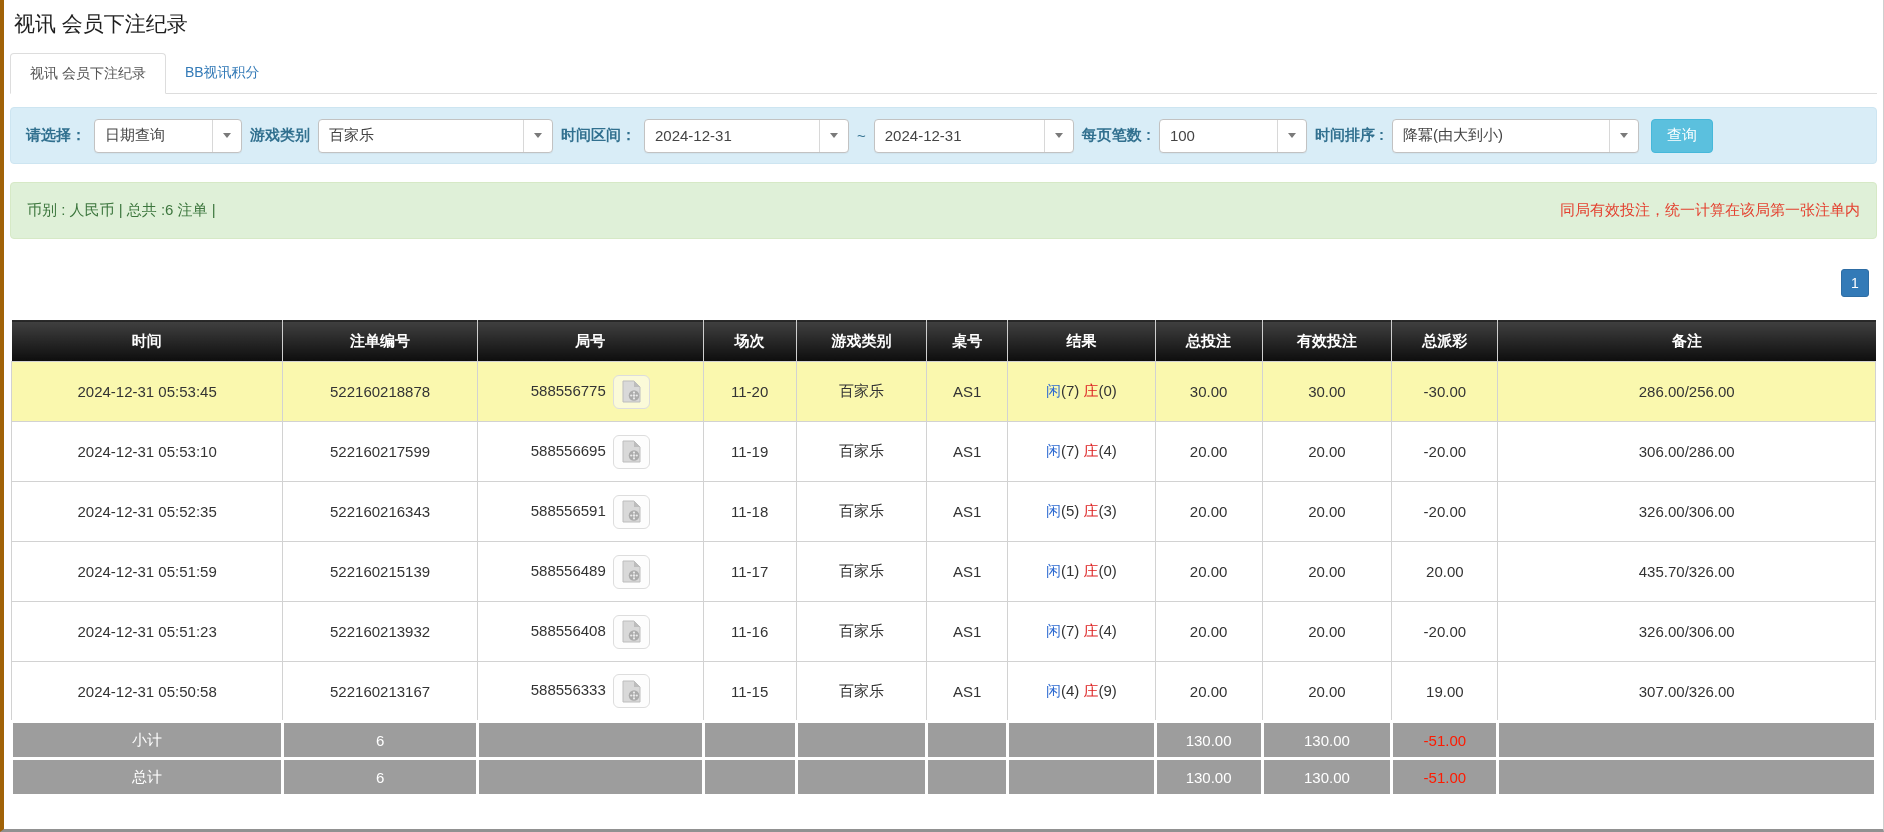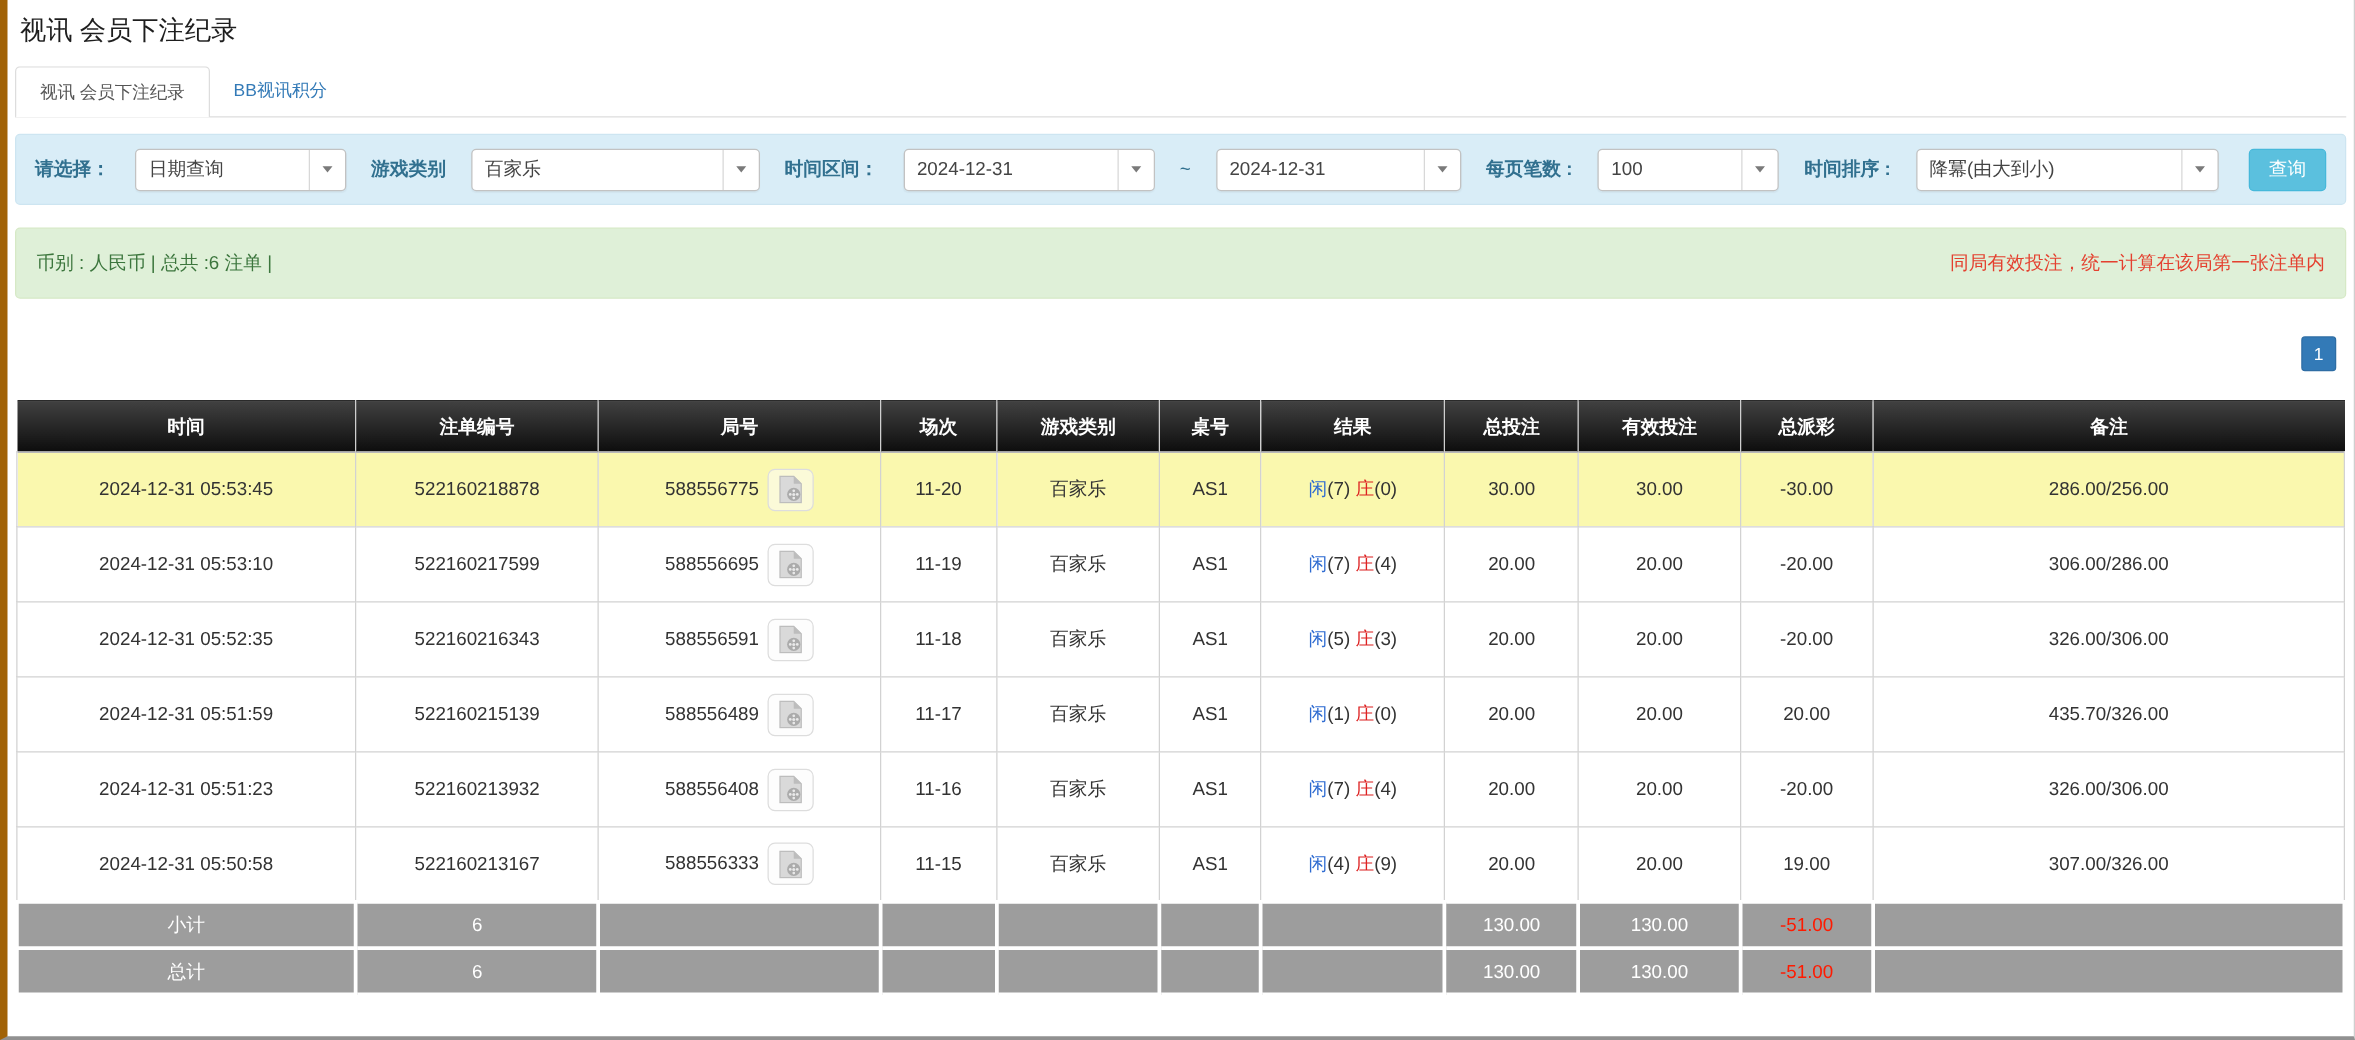--- a/index.html
+++ b/index.html
@@ -4,21 +4,21 @@
 <style>
   * { box-sizing: border-box; margin: 0; padding: 0; }
   html,body { background:#fff; }
   body {
     font-family: "Liberation Sans", sans-serif;
     width: 1884px; height: 832px;
     color:#333;
   }
   .page {
     width:1884px; height:832px;
-    border-left:6px solid #a16207; border-right:1px solid #cfcfcf;
+    border-left:4px solid #a16207; border-right:1px solid #cfcfcf;
     border-bottom:3px solid #919191;
     padding:0 6px; position:relative; overflow:hidden;
   }
   .page-title {
     margin:10px 0 0 4px; font-size:21px; font-weight:500; color:#1e1e1e;
   }
   
   .tabs {
     margin-top:14px; display:flex; align-items:flex-end;
     border-bottom:1px solid #ddd; height:42px;
@@ -26,21 +26,21 @@
   .tab { display:flex; align-items:center; height:41px; padding:0 19px; font-size:14px; cursor:pointer; }
   .tab.active {
     background:#fff; color:#555;
     border:1px solid #ddd; border-bottom:1px solid #fff;
     border-radius:4px 4px 0 0; margin-bottom:-1px;
   }
   .tab.link { color:#337ab7; }
   
   .filter-bar {
     margin-top:13px; height:57px; background:#d9edf7; border:1px solid #cde5f1;
-    border-radius:4px; display:flex; align-items:center; padding:0 15px; gap:20px;
+    border-radius:4px; display:flex; align-items:center; padding:0 15px; gap:8px;
     white-space:nowrap;
   }
   .f-label { font-size:15px; font-weight:bold; color:#31708f; }
   .select {
     height:34px; background:#fff; border:1px solid #c2c2c2; border-radius:4px;
     display:flex; align-items:center; padding-left:10px; font-size:15px; color:#444;
     cursor:pointer; box-shadow:0 1px 1px rgba(0,0,0,0.04);
   }
   .select .caret-box {
     margin-left:auto; width:29px; align-self:stretch; display:flex; align-items:center;
@@ -107,21 +107,21 @@
     <div class="tab active">
       <span>视讯 会员下注纪录</span>
     </div>
     <div class="tab link">
       <span>BB视讯积分</span>
     </div>
   </div>
 
   <div class="filter-bar">
     <span class="f-label">请选择：</span>
-    <div class="select" style="width:172px">
+    <div class="select" style="width:148px">
       <span>日期查询</span>
       <span class="caret-box">
           <span class="caret"></span>
         </span>
     </div>
 
     <span class="f-label">游戏类别</span>
     <div class="select" style="width:235px">
       <span>百家乐</span>
       <span class="caret-box">

